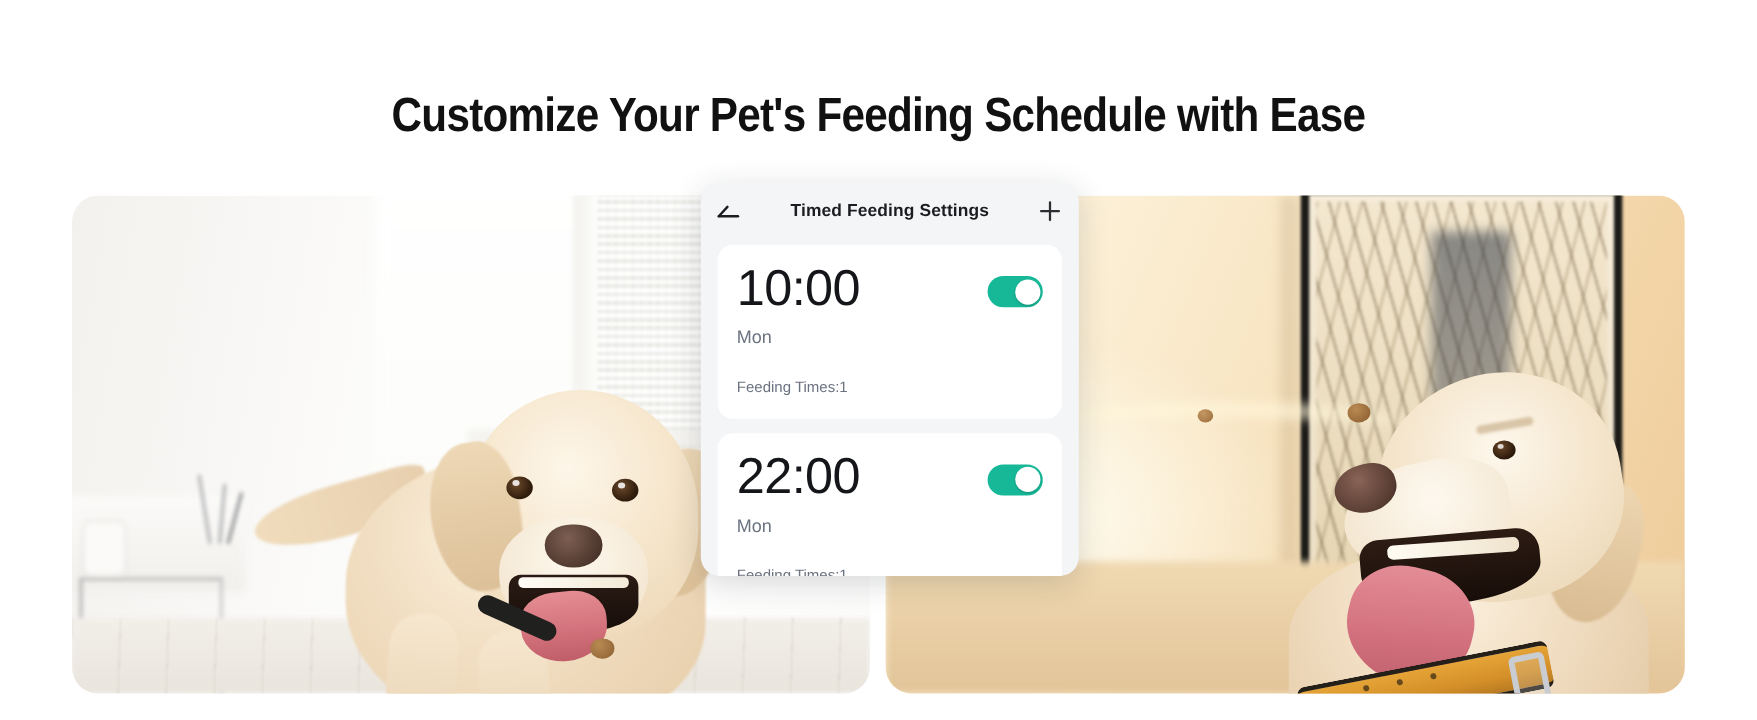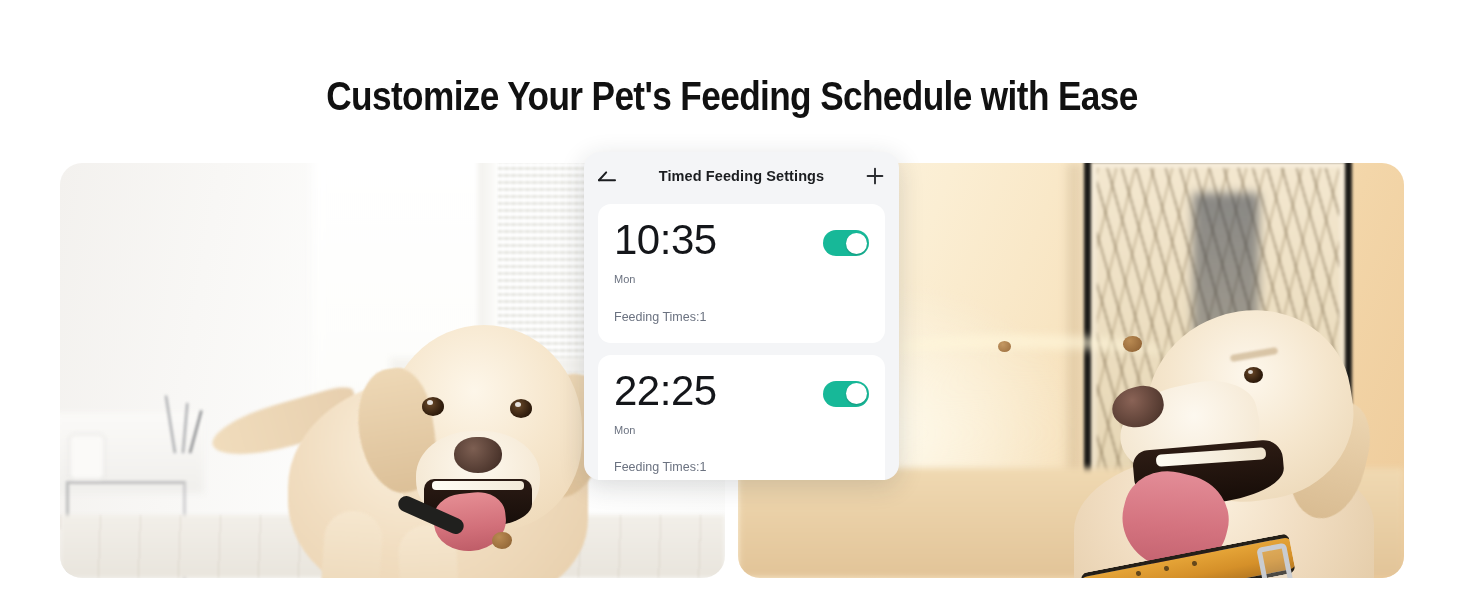--- a/index.html
+++ b/index.html
@@ -405,21 +405,21 @@
   }
   .sched-time {
     font-size: 42px;
     font-weight: 300;
     color: #14161a;
     line-height: 1.03;
     letter-spacing: -0.5px;
   }
   .sched-day {
     margin-top: 10px;
-    font-size: 11px;
+    font-size: 15px;
     color: #6b7280;
     line-height: 1.5;
   }
   .sched-count {
     font-size: 12.5px;
     color: #6b7280;
     line-height: 1.5;
     margin-top: 20px;
   }
   .toggle {
@@ -535,30 +535,30 @@
     <span class="plus-icon">
       <svg width="18" height="18" viewBox="0 0 18 18" aria-hidden="true">
         <path d="M9 1.6 V16.4 M1.6 9 H16.4" stroke="#2b2d31" stroke-width="1.9" stroke-linecap="round"></path>
       </svg>
     </span>
   </div>
 
   <div class="cards">
 
     <div class="sched-card">
-      <div class="sched-time">10:35</div>
+      <div class="sched-time">10:00</div>
       <div class="sched-day">Mon</div>
       <div class="sched-count">Feeding Times:1</div>
       <div class="toggle" style="background: rgb(23, 184, 152);">
         <div class="knob"></div>
       </div>
     </div>
 
     <div class="sched-card">
-      <div class="sched-time">22:25</div>
+      <div class="sched-time">22:00</div>
       <div class="sched-day">Mon</div>
       <div class="sched-count">Feeding Times:1</div>
       <div class="toggle" style="background: rgb(23, 184, 152);">
         <div class="knob"></div>
       </div>
     </div>
 
   </div>
 </div>
 

